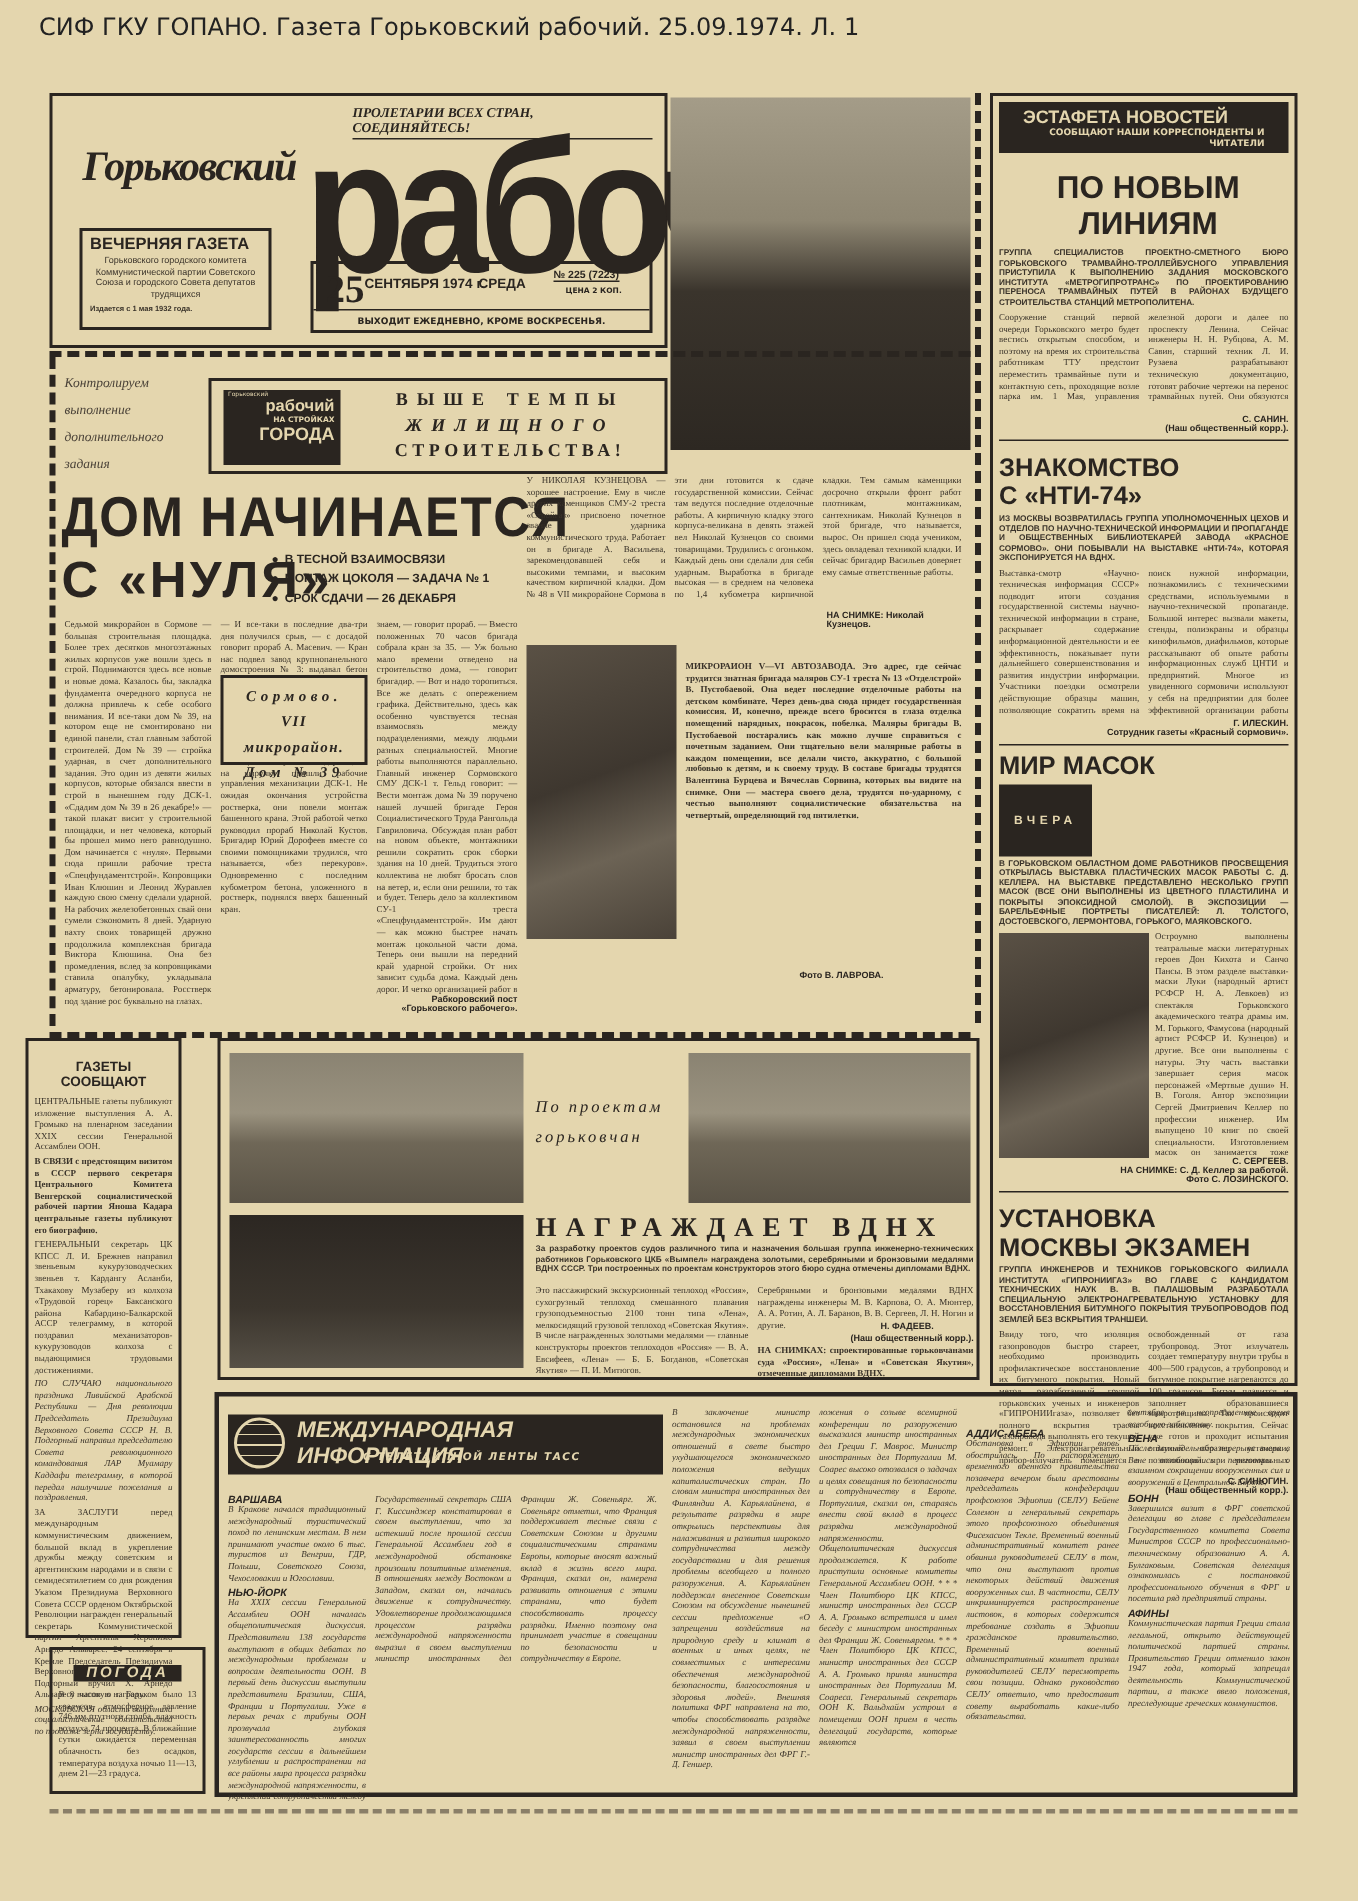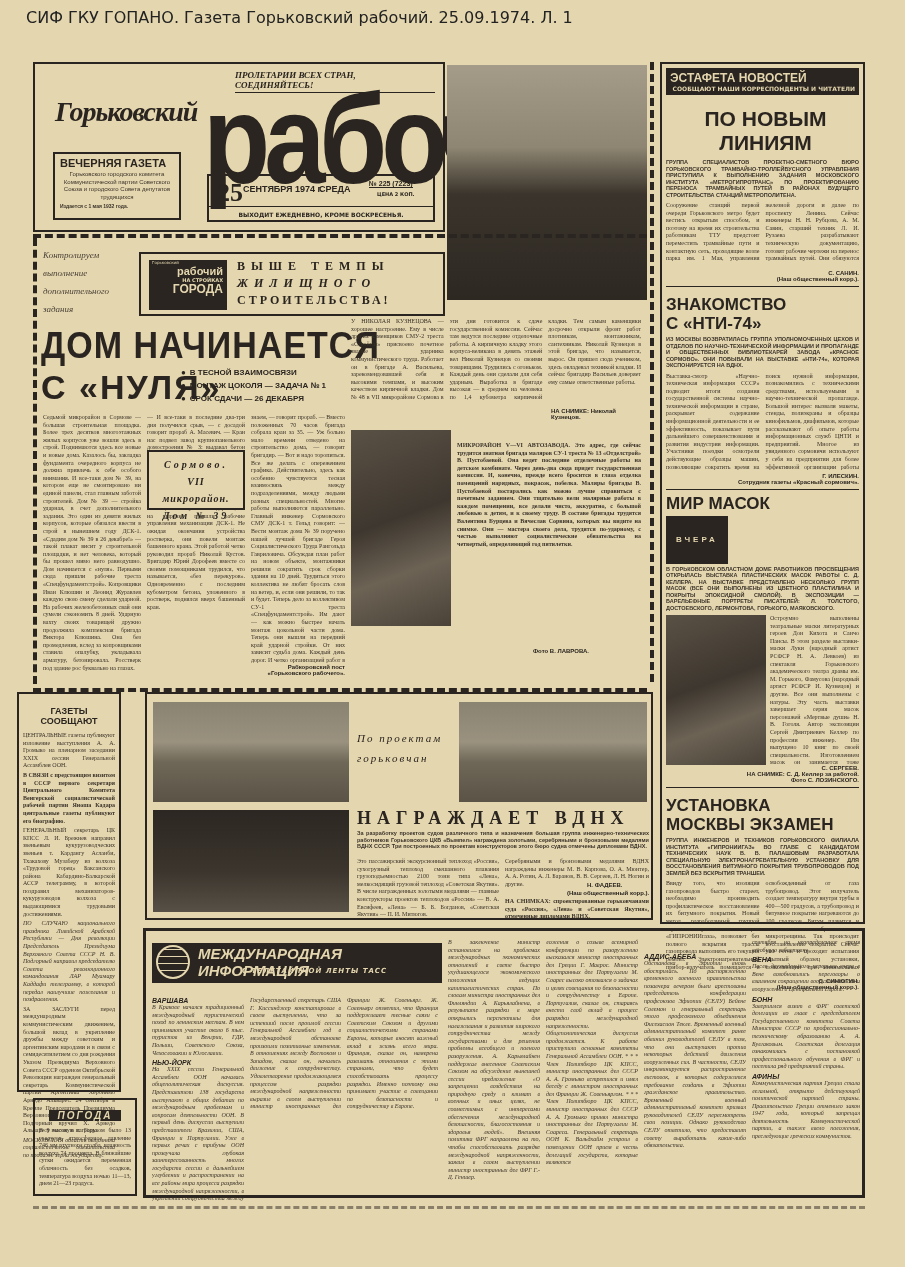--- a/index.html
+++ b/index.html
@@ -38,21 +38,21 @@
     <span class="abs" style="left:160px;top:4px;font-family:'Liberation Sans',sans-serif;font-weight:bold;font-size:7px;border-bottom:1px solid #2a2520;">№ 225 (7223)</span>
     <span class="abs" style="left:168px;top:15px;font-size:5px;font-weight:bold;">ЦЕНА 2 КОП.</span>
     <div class="abs" style="left:0;top:30px;width:100%;text-align:center;font-size:6px;font-weight:bold;border-top:1px solid #2a2520;padding-top:4px;">ВЫХОДИТ ЕЖЕДНЕВНО, КРОМЕ ВОСКРЕСЕНЬЯ.</div>
   </div>
 </div>
 
 <div class="abs photo" style="left:447px;top:65px;width:200px;height:235px;background:linear-gradient(180deg,#a49c88 0%,#8e8672 35%,#3a342c 55%,#2d2822 100%);"></div>
 <div class="abs" style="left:650px;top:62px;width:0;height:620px;border-left:4px dashed #2a2520;"></div>
 
 <div class="abs box" style="left:660px;top:62px;width:205px;height:862px;padding:4px;">
-  <div class="rev" style="padding:3px 4px;">
+  <div class="rev" style="padding:3px 16px;">
     <div class="hd" style="color:#e4d6ae;font-size:12px;">ЭСТАФЕТА НОВОСТЕЙ</div>
     <div style="font-size:6px;font-weight:bold;text-align:right;">СООБЩАЮТ НАШИ КОРРЕСПОНДЕНТЫ И ЧИТАТЕЛИ</div>
   </div>
   <div class="hd" style="font-size:21px;margin:12px 0 4px 6px;text-align:center;">ПО НОВЫМ ЛИНИЯМ</div>
   <div class="txt sans-s" style="font-weight:bold;font-size:5.5px;line-height:6.5px;">ГРУППА СПЕЦИАЛИСТОВ ПРОЕКТНО-СМЕТНОГО БЮРО ГОРЬКОВСКОГО ТРАМВАЙНО-ТРОЛЛЕЙБУСНОГО УПРАВЛЕНИЯ ПРИСТУПИЛА К ВЫПОЛНЕНИЮ ЗАДАНИЯ МОСКОВСКОГО ИНСТИТУТА «МЕТРОГИПРОТРАНС» ПО ПРОЕКТИРОВАНИЮ ПЕРЕНОСА ТРАМВАЙНЫХ ПУТЕЙ В РАЙОНАХ БУДУЩЕГО СТРОИТЕЛЬСТВА СТАНЦИЙ МЕТРОПОЛИТЕНА.</div>
   <div class="txt" style="column-count:2;column-gap:6px;height:68px;margin-top:4px;">Сооружение станций первой очереди Горьковского метро будет вестись открытым способом, и поэтому на время их строительства работникам ТТУ предстоит переместить трамвайные пути и контактную сеть, проходящие возле парка им. 1 Мая, управления железной дороги и далее по проспекту Ленина. Сейчас инженеры Н. Н. Рубцова, А. М. Савин, старший техник Л. И. Рузаева разрабатывают техническую документацию, готовят рабочие чертежи на перенос трамвайных путей. Они обязуются сдать всю документацию столичным проектировщикам в конце этого года.</div>
   <div class="hd" style="font-size:6px;text-align:right;">С. САНИН.</div>
   <div class="hd" style="font-size:6px;text-align:right;border-bottom:1px solid #2a2520;padding-bottom:4px;">(Наш общественный корр.).</div>
 
   <div class="hd" style="font-size:17px;margin-top:8px;line-height:19px;">ЗНАКОМСТВО</div>
@@ -91,21 +91,21 @@
     <div>дополнительного</div>
     <div>задания</div>
   </div>
   <div class="abs box" style="left:106px;top:14px;width:306px;height:64px;">
     <div class="abs rev" style="left:8px;top:6px;width:78px;height:50px;text-align:right;padding-right:4px;box-sizing:border-box;">
       <div style="font-size:4px;text-align:left;padding-left:3px;">Горьковский</div>
       <div style="font-family:'Liberation Sans',sans-serif;font-weight:bold;font-size:11px;line-height:12px;">рабочий</div>
       <div style="font-size:5px;font-weight:bold;">НА СТРОЙКАХ</div>
       <div style="font-family:'Liberation Sans',sans-serif;font-weight:bold;font-size:12px;line-height:13px;">ГОРОДА</div>
     </div>
-    <div class="abs" style="left:96px;top:4px;width:206px;text-align:left;font-family:'Liberation Serif',serif;font-weight:bold;font-size:12px;line-height:17px;letter-spacing:3px;">
+    <div class="abs" style="left:96px;top:4px;width:206px;text-align:center;font-family:'Liberation Serif',serif;font-weight:bold;font-size:12px;line-height:17px;letter-spacing:3px;">
       <div style="letter-spacing:6px;">ВЫШЕ ТЕМПЫ</div>
       <div style="font-style:italic;letter-spacing:6px;">ЖИЛИЩНОГО</div>
       <div>СТРОИТЕЛЬСТВА!</div>
     </div>
   </div>
   <div class="abs" style="left:8px;top:86px;font-family:'Liberation Sans',sans-serif;font-weight:bold;font-size:34px;letter-spacing:1px;transform:scaleY(1.1);transform-origin:top left;">ДОМ НАЧИНАЕТСЯ</div>
   <div class="abs" style="left:8px;top:130px;font-family:'Liberation Sans',sans-serif;font-weight:bold;font-size:34px;letter-spacing:2px;">С «НУЛЯ»</div>
   <div class="abs" style="left:148px;top:128px;font-family:'Liberation Sans',sans-serif;font-weight:bold;font-size:8px;line-height:13px;">
     <div class="bullet">В ТЕСНОЙ ВЗАИМОСВЯЗИ</div>
     <div class="bullet">МОНТАЖ ЦОКОЛЯ — ЗАДАЧА № 1</div>

